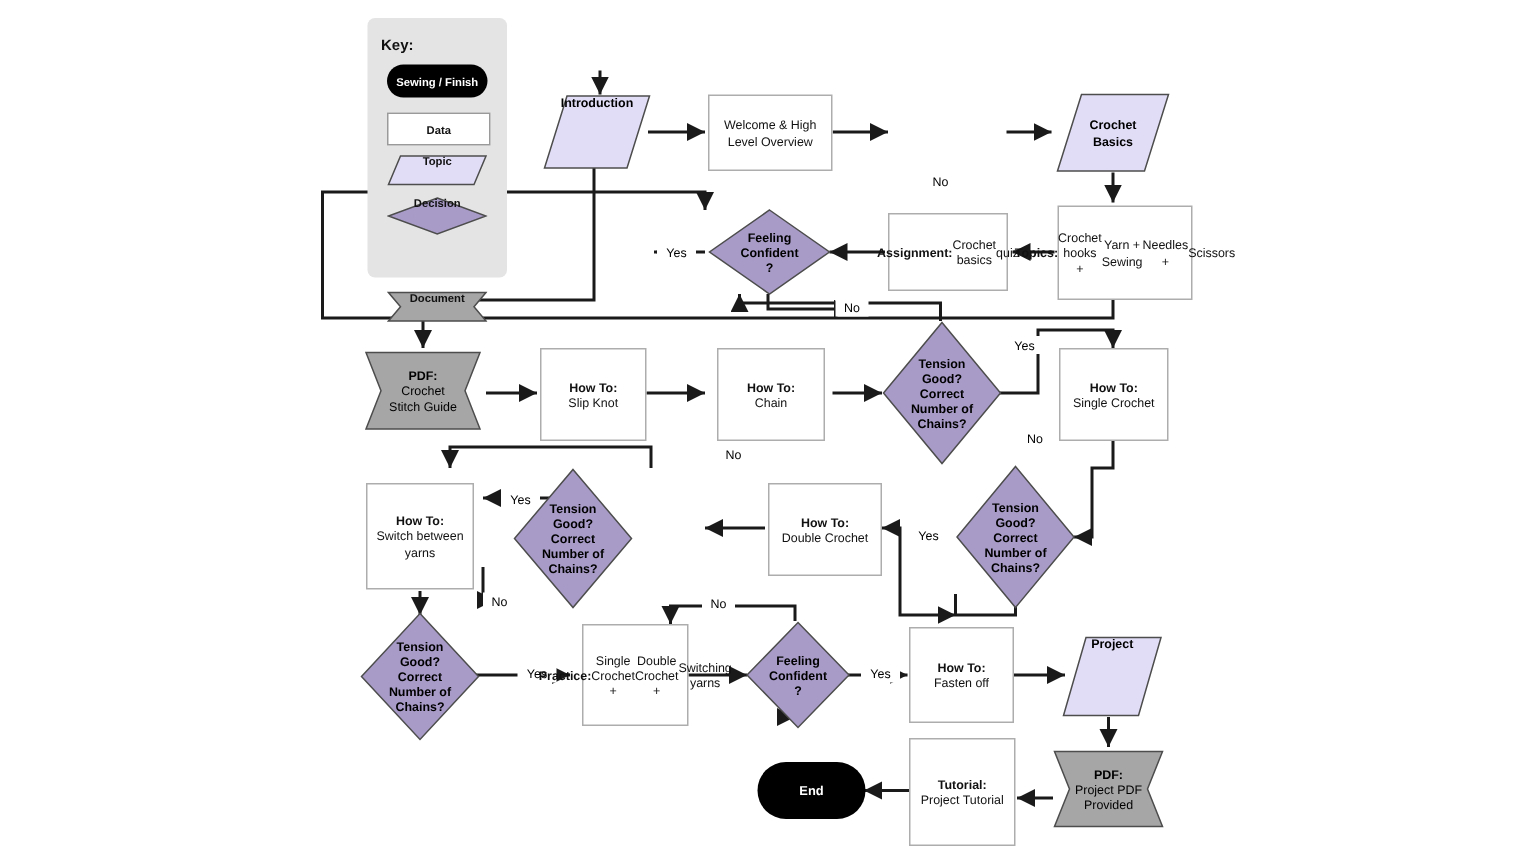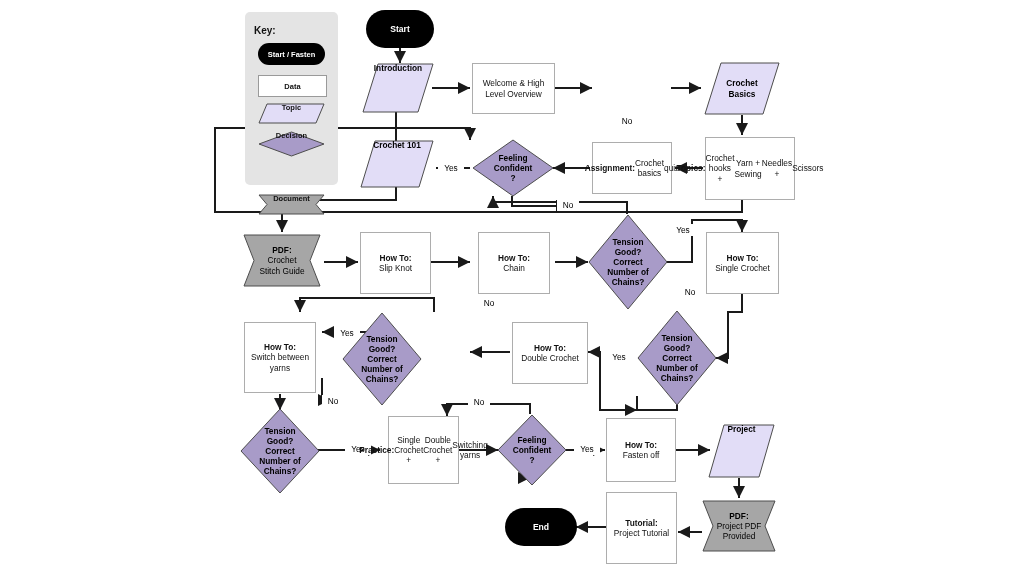--- a/index.html
+++ b/index.html
@@ -111,21 +111,21 @@
   <div class="nd" style="left:468px;top:396px;width:22px;height:12px;background:#fff;">
       <span class="t1">No</span>
     </div>
   <div class="nd" style="left:574px;top:443px;width:26px;height:12px;background:#fff;">
       <span class="t1">Yes</span>
     </div>
 
   <div id="legend">
     <div class="ttl">Key:</div>
     <div class="key-term" style="top:31px;">
-        <span>Start / Fasten</span>
+        <span>Sewing / Finish</span>
       </div>
     <div class="key-data" style="top:63px;">
         <span>Data</span>
       </div>
     <div class="key-topic" style="top:91px;">
       <svg class="shp" viewBox="0 0 67 21" preserveAspectRatio="none">
           <polygon points="9,1 66,1 58,20 1,20" fill="#e2ddf7" stroke="#4d4d4d" stroke-width="1"></polygon>
         </svg>
       <div class="ovl">
           <span style="font-size:7.5px;font-weight:bold;color:#111;">Topic</span>
@@ -142,23 +142,20 @@
     <div class="key-doc" style="top:152px;margin-top:30px;">
       <svg class="shp" viewBox="0 0 67 21" preserveAspectRatio="none">
           <polygon points="1,1 66,1 58,10.5 66,20 1,20 9,10.5" fill="#a6a6a6" stroke="#4d4d4d" stroke-width="1"></polygon>
         </svg>
       <div class="ovl">
           <span style="font-size:7.5px;font-weight:bold;color:#111;">Document</span>
         </div>
     </div>
   </div>
 
-  <div class="nd term" style="left:366px;top:10px;width:68px;height:38px;">
-      <span class="t2 bold">Start</span>
-    </div>
 
   <div class="nd" style="left:362px;top:63px;width:72px;height:50px;">
     <svg class="shp" viewBox="0 0 72 50" preserveAspectRatio="none">
         <polygon points="16,1 71,1 56,49 1,49" fill="#e2ddf7" stroke="#4d4d4d" stroke-width="1"></polygon>
       </svg>
     <div class="ovl">
         <span class="t1 bold">Introduction</span>
       </div>
   </div>
 
@@ -196,28 +193,20 @@
     <svg class="shp" viewBox="0 0 82 58" preserveAspectRatio="none">
         <polygon points="41,1 81,29 41,57 1,29" fill="#a89bc8" stroke="#4d4d4d" stroke-width="1"></polygon>
       </svg>
     <div class="ovl lbl" style="flex-direction:column;">
         <span class="t1 bold">Feeling</span>
         <span class="t1 bold">Confident</span>
         <span class="t1 bold">?</span>
       </div>
   </div>
 
-  <div class="nd" style="left:360px;top:140px;width:74px;height:48px;">
-    <svg class="shp" viewBox="0 0 74 48" preserveAspectRatio="none">
-        <polygon points="15,1 73,1 59,47 1,47" fill="#e2ddf7" stroke="#4d4d4d" stroke-width="1"></polygon>
-      </svg>
-    <div class="ovl">
-        <span class="t1 bold">Crochet 101</span>
-      </div>
-  </div>
 
   <div class="nd" style="left:243px;top:234px;width:78px;height:53px;">
     <svg class="shp" viewBox="0 0 78 53" preserveAspectRatio="none">
         <polygon points="1,1 77,1 67,26.5 77,52 1,52 11,26.5" fill="#a6a6a6" stroke="#4d4d4d" stroke-width="1"></polygon>
       </svg>
     <div class="ovl lbl" style="flex-direction:column;">
         <span class="t1 bold">PDF:</span>
         <span class="t1">Crochet</span>
         <span class="t1">Stitch Guide</span>
       </div>

